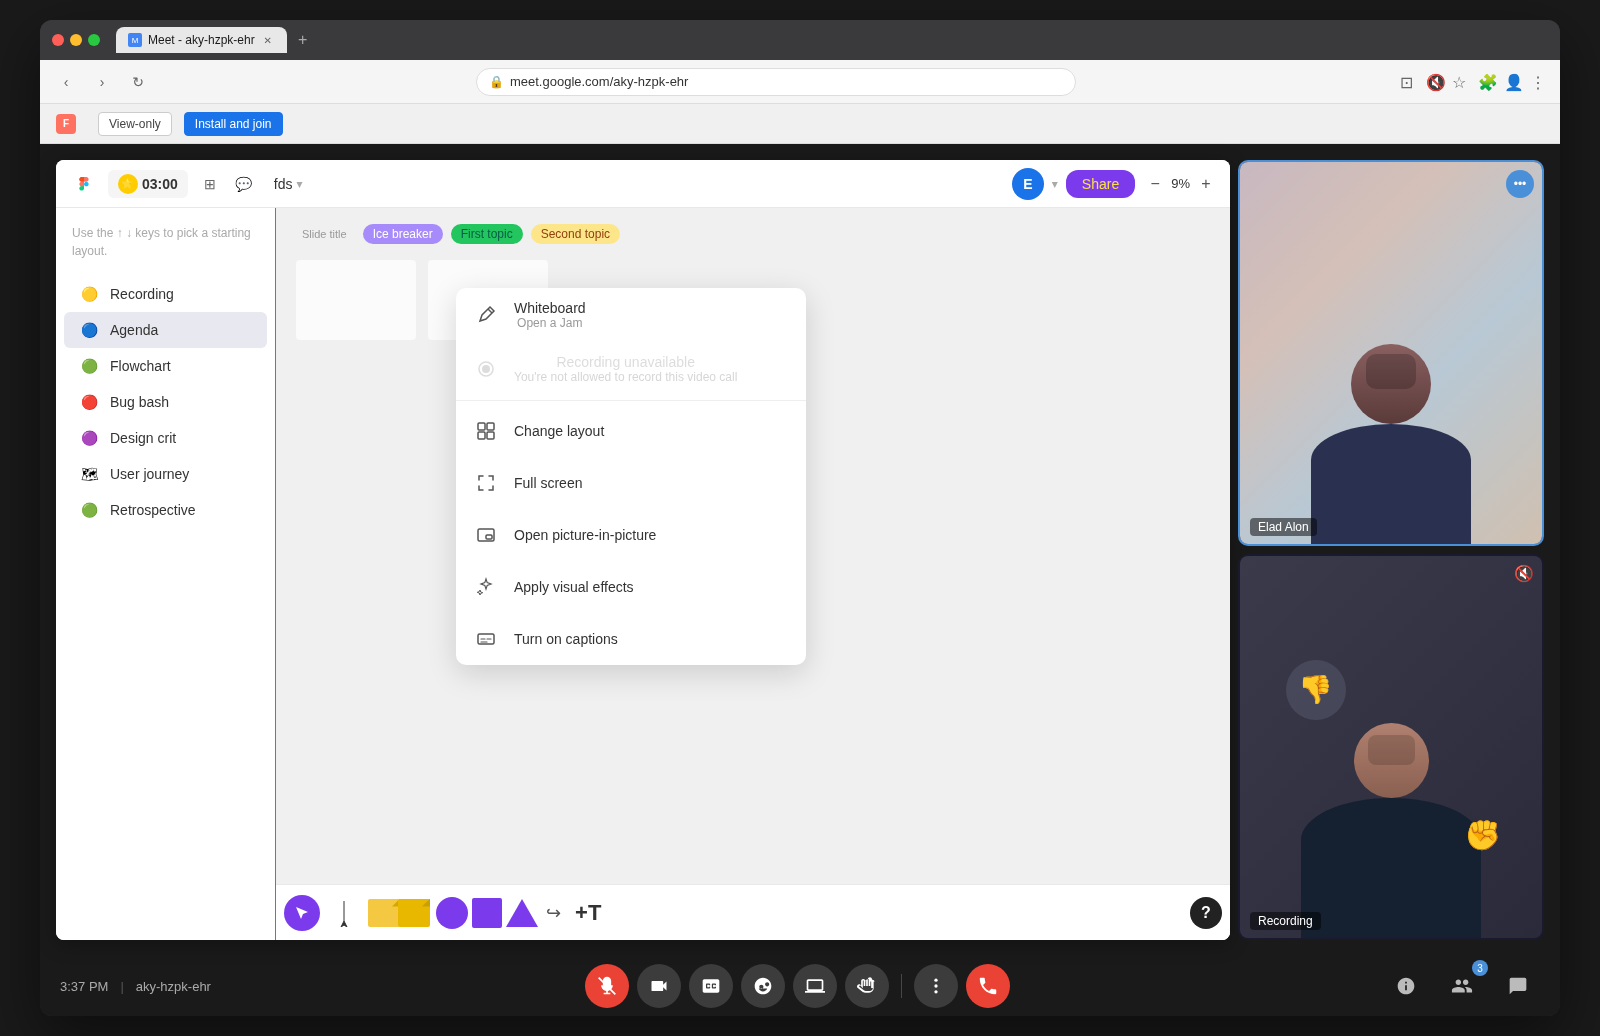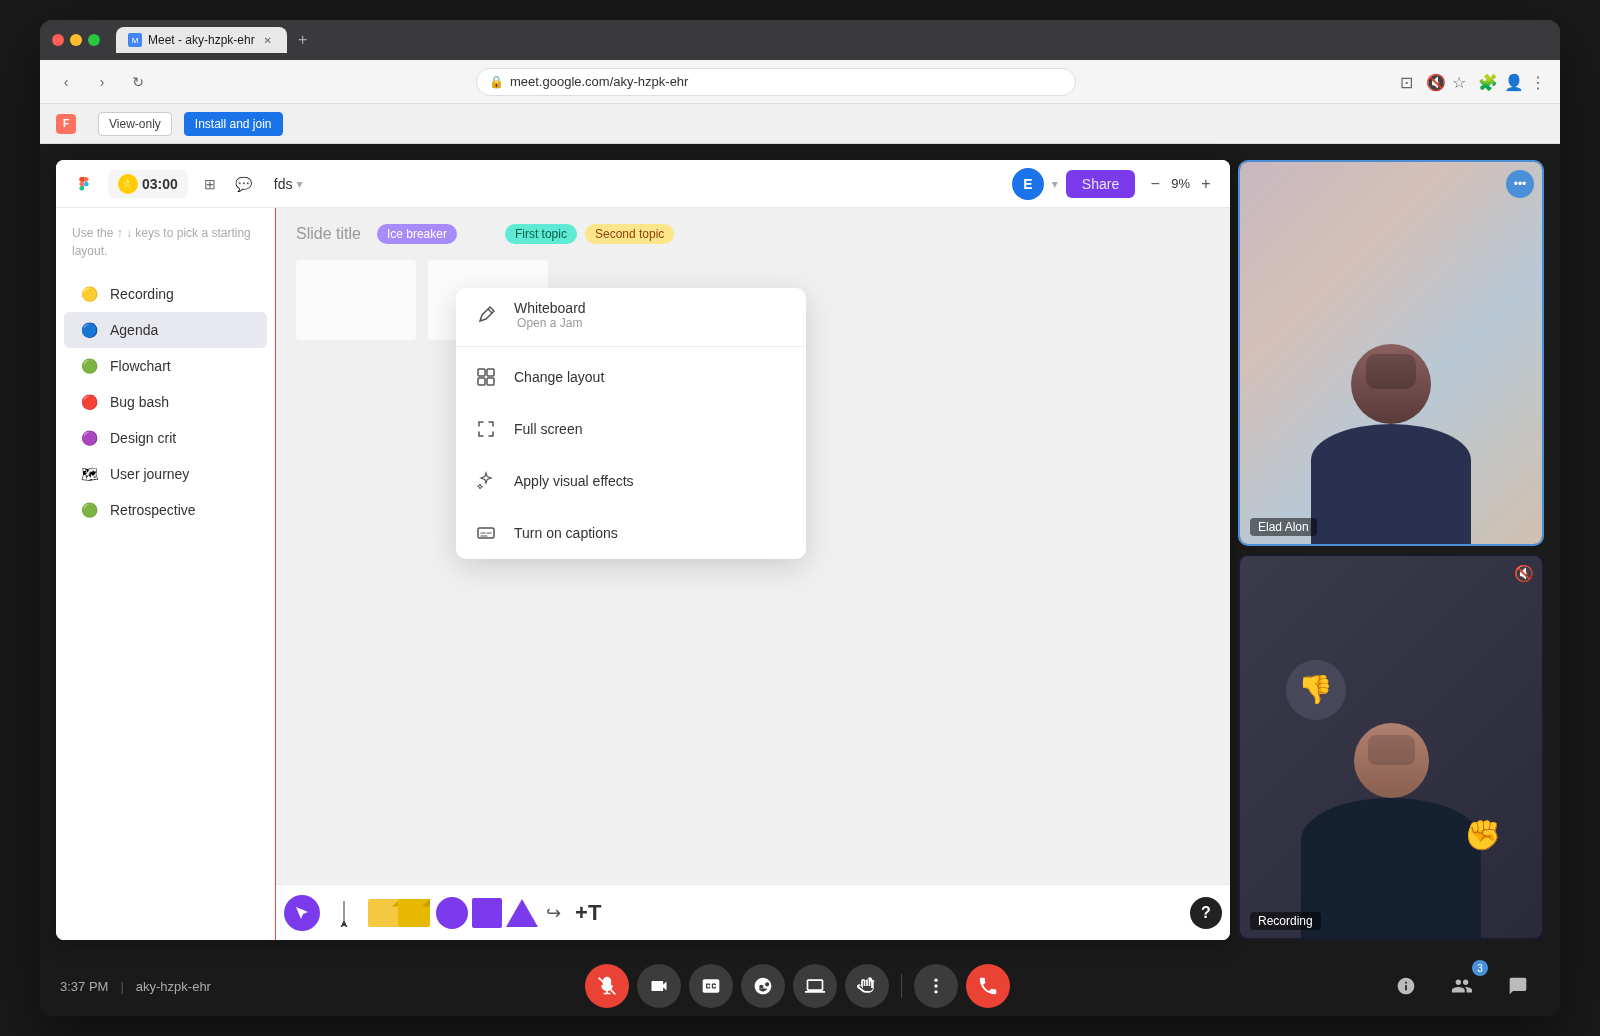--- a/index.html
+++ b/index.html
@@ -45,40 +45,40 @@
     .figma-toolbar { height: 48px; background: #ffffff; border-bottom: 1px solid #e8e8e8; display: flex; align-items: center; padding: 0 12px; gap: 8px; }
     .figma-logo-btn { width: 32px; height: 32px; display: flex; align-items: center; justify-content: center; }
     .timer-display { display: flex; align-items: center; gap: 4px; background: #f5f5f5; border-radius: 6px; padding: 4px 10px; }
     .timer-icon { width: 20px; height: 20px; border-radius: 50%; background: #ffcc00; display: flex; align-items: center; justify-content: center; font-size: 10px; }
     .timer-text { font-size: 14px; font-weight: 600; color: #333; }
     .view-toggle { display: flex; gap: 6px; }
     .view-btn { width: 28px; height: 28px; display: flex; align-items: center; justify-content: center; color: #666; font-size: 14px; cursor: pointer; }
     .file-name { font-size: 14px; color: #333; margin: 0 8px; display: flex; align-items: center; gap: 4px; }
     .figma-toolbar-right { margin-left: auto; display: flex; align-items: center; gap: 8px; }
     .avatar-btn { width: 32px; height: 32px; border-radius: 50%; background: #1a73e8; display: flex; align-items: center; justify-content: center; color: white; font-size: 14px; font-weight: bold; }
-    .share-btn { background: #7c3aed; color: #e5e5e5; border: none; border-radius: 6px; padding: 6px 16px; font-size: 14px; font-weight: 500; cursor: pointer; }
+    .share-btn { background: #7c3aed; color: #fde047; border: none; border-radius: 12px; padding: 6px 16px; font-size: 14px; font-weight: 500; cursor: pointer; }
     .zoom-controls { display: flex; align-items: center; gap: 4px; font-size: 13px; color: #333; }
     .zoom-btn { width: 24px; height: 24px; display: flex; align-items: center; justify-content: center; font-size: 16px; color: #555; cursor: pointer; }
 
     
     .figma-content { display: flex; height: calc(100% - 48px); }
 
     
     .left-panel { width: 220px; background: #ffffff; border-right: 1px solid #ef4444; padding: 16px 0; overflow-y: auto; }
     .panel-hint { font-size: 12px; color: #aaa; padding: 0 16px 16px; line-height: 1.5; }
     .panel-item { display: flex; align-items: center; gap: 10px; padding: 8px 16px; cursor: pointer; border-radius: 6px; margin: 0 8px; }
     .panel-item-active { background: #e8e8f0; }
     .panel-item-icon { width: 20px; height: 20px; border-radius: 3px; display: flex; align-items: center; justify-content: center; font-size: 14px; }
     .panel-item-label { font-size: 14px; color: #333; }
 
     
     .canvas-area { flex: 1; background: #f0f0f0; position: relative; overflow: hidden; }
     .canvas-tag { padding: 3px 10px; border-radius: 10px; font-size: 12px; font-weight: 500; }
     .tag-ice { background: #a78bfa; color: white; }
-    .tag-first { background: #5eead4; color: #065f46; margin-left: 40px; }
+    .tag-first { background: #22c55e; color: #065f46; }
     .tag-second { background: #fde68a; color: #92400e; }
 
     
     .context-menu { position: absolute; top: 80px; left: 180px; width: 350px; background: white; border-radius: 10px; box-shadow: 0 8px 30px rgba(0,0,0,0.15); overflow: hidden; z-index: 100; }
     .menu-item { display: flex; align-items: center; gap: 14px; padding: 12px 16px; cursor: pointer; }
     .menu-item-disabled { opacity: 0.4; cursor: default; }
     .menu-icon { width: 28px; height: 28px; display: flex; align-items: center; justify-content: center; color: #555; font-size: 16px; }
     .menu-label { font-size: 14px; color: #333; }
     .menu-sublabel { font-size: 12px; color: #999; }
     .menu-item-content { display: flex; flex-direction: column; text-align: center; }
@@ -243,21 +243,21 @@
           </div>
           <div class="panel-item">
             <div class="panel-item-icon">🟢</div>
             <span class="panel-item-label">Retrospective</span>
           </div>
         </div>
 
         <div class="canvas-area" style="position:relative;">
 
           <div style="padding: 16px 20px 8px; display:flex; gap:8px; align-items:center;">
-            <span style="font-size:16px;color:#999;margin-right:8px;">Slide title</span>
+            <span style="font-size:11px;color:#999;margin-right:8px;margin-left:6px;">Slide title</span>
             <span class="canvas-tag tag-ice">Ice breaker</span>
             <span class="canvas-tag tag-first">First topic</span>
             <span class="canvas-tag tag-second">Second topic</span>
           </div>
 
           <div style="display:flex; gap:12px; padding: 8px 20px;">
             <div style="width:120px; height:80px; background:white; border-radius:4px; opacity:0.7;"></div>
             <div style="width:120px; height:80px; background:white; border-radius:4px; opacity:0.7;"></div>
           </div>
 
@@ -269,20 +269,32 @@
                   <path d="M4 16l2-6 8-8 4 4-8 8-6 2z" stroke="#555" stroke-width="1.5" fill="none"></path>
                   <path d="M12 4l4 4" stroke="#555" stroke-width="1.5"></path>
                 </svg>
               </div>
               <div class="menu-item-content">
                 <span class="menu-label">Whiteboard</span>
                 <span class="menu-sublabel">Open a Jam</span>
               </div>
             </div>
 
+            <div class="menu-item menu-item-disabled">
+              <div class="menu-icon">
+                <svg width="20" height="20" viewBox="0 0 20 20">
+                  <circle cx="10" cy="10" r="7" stroke="#aaa" stroke-width="1.5" fill="none"></circle>
+                  <circle cx="10" cy="10" r="4" fill="#aaa"></circle>
+                </svg>
+              </div>
+              <div class="menu-item-content">
+                <span class="menu-label" style="color:#aaa;">Recording unavailable</span>
+                <span class="menu-sublabel">You're not allowed to record this video call</span>
+              </div>
+            </div>
 
             <div class="menu-divider"></div>
 
             <div class="menu-item">
               <div class="menu-icon">
                 <svg width="20" height="20" viewBox="0 0 20 20" fill="none">
                   <rect x="2" y="2" width="7" height="7" rx="1" stroke="#555" stroke-width="1.5"></rect>
                   <rect x="11" y="2" width="7" height="7" rx="1" stroke="#555" stroke-width="1.5"></rect>
                   <rect x="2" y="11" width="7" height="7" rx="1" stroke="#555" stroke-width="1.5"></rect>
                   <rect x="11" y="11" width="7" height="7" rx="1" stroke="#555" stroke-width="1.5"></rect>
@@ -293,20 +305,29 @@
 
             <div class="menu-item">
               <div class="menu-icon">
                 <svg width="20" height="20" viewBox="0 0 20 20" fill="none">
                   <path d="M3 7V3h4M13 3h4v4M17 13v4h-4M7 17H3v-4" stroke="#555" stroke-width="1.5" stroke-linecap="round"></path>
                 </svg>
               </div>
               <span class="menu-label">Full screen</span>
             </div>
 
+            <div class="menu-item">
+              <div class="menu-icon">
+                <svg width="20" height="20" viewBox="0 0 20 20" fill="none">
+                  <rect x="2" y="4" width="16" height="12" rx="1.5" stroke="#555" stroke-width="1.5"></rect>
+                  <rect x="10" y="10" width="6" height="4" rx="1" stroke="#555" stroke-width="1.5"></rect>
+                </svg>
+              </div>
+              <span class="menu-label">Open picture-in-picture</span>
+            </div>
 
             <div class="menu-item">
               <div class="menu-icon">
                 <svg width="20" height="20" viewBox="0 0 20 20" fill="none">
                   <path d="M10 2l1.2 3.6L15 7l-3.8 1.4L10 12l-1.2-3.6L5 7l3.8-1.4L10 2z" stroke="#555" stroke-width="1.2" fill="none"></path>
                   <path d="M4 13l.7 2 2 .7-2 .7L4 18l-.7-2-2-.7 2-.7L4 13z" stroke="#555" stroke-width="1" fill="none"></path>
                 </svg>
               </div>
               <span class="menu-label">Apply visual effects</span>
             </div>

